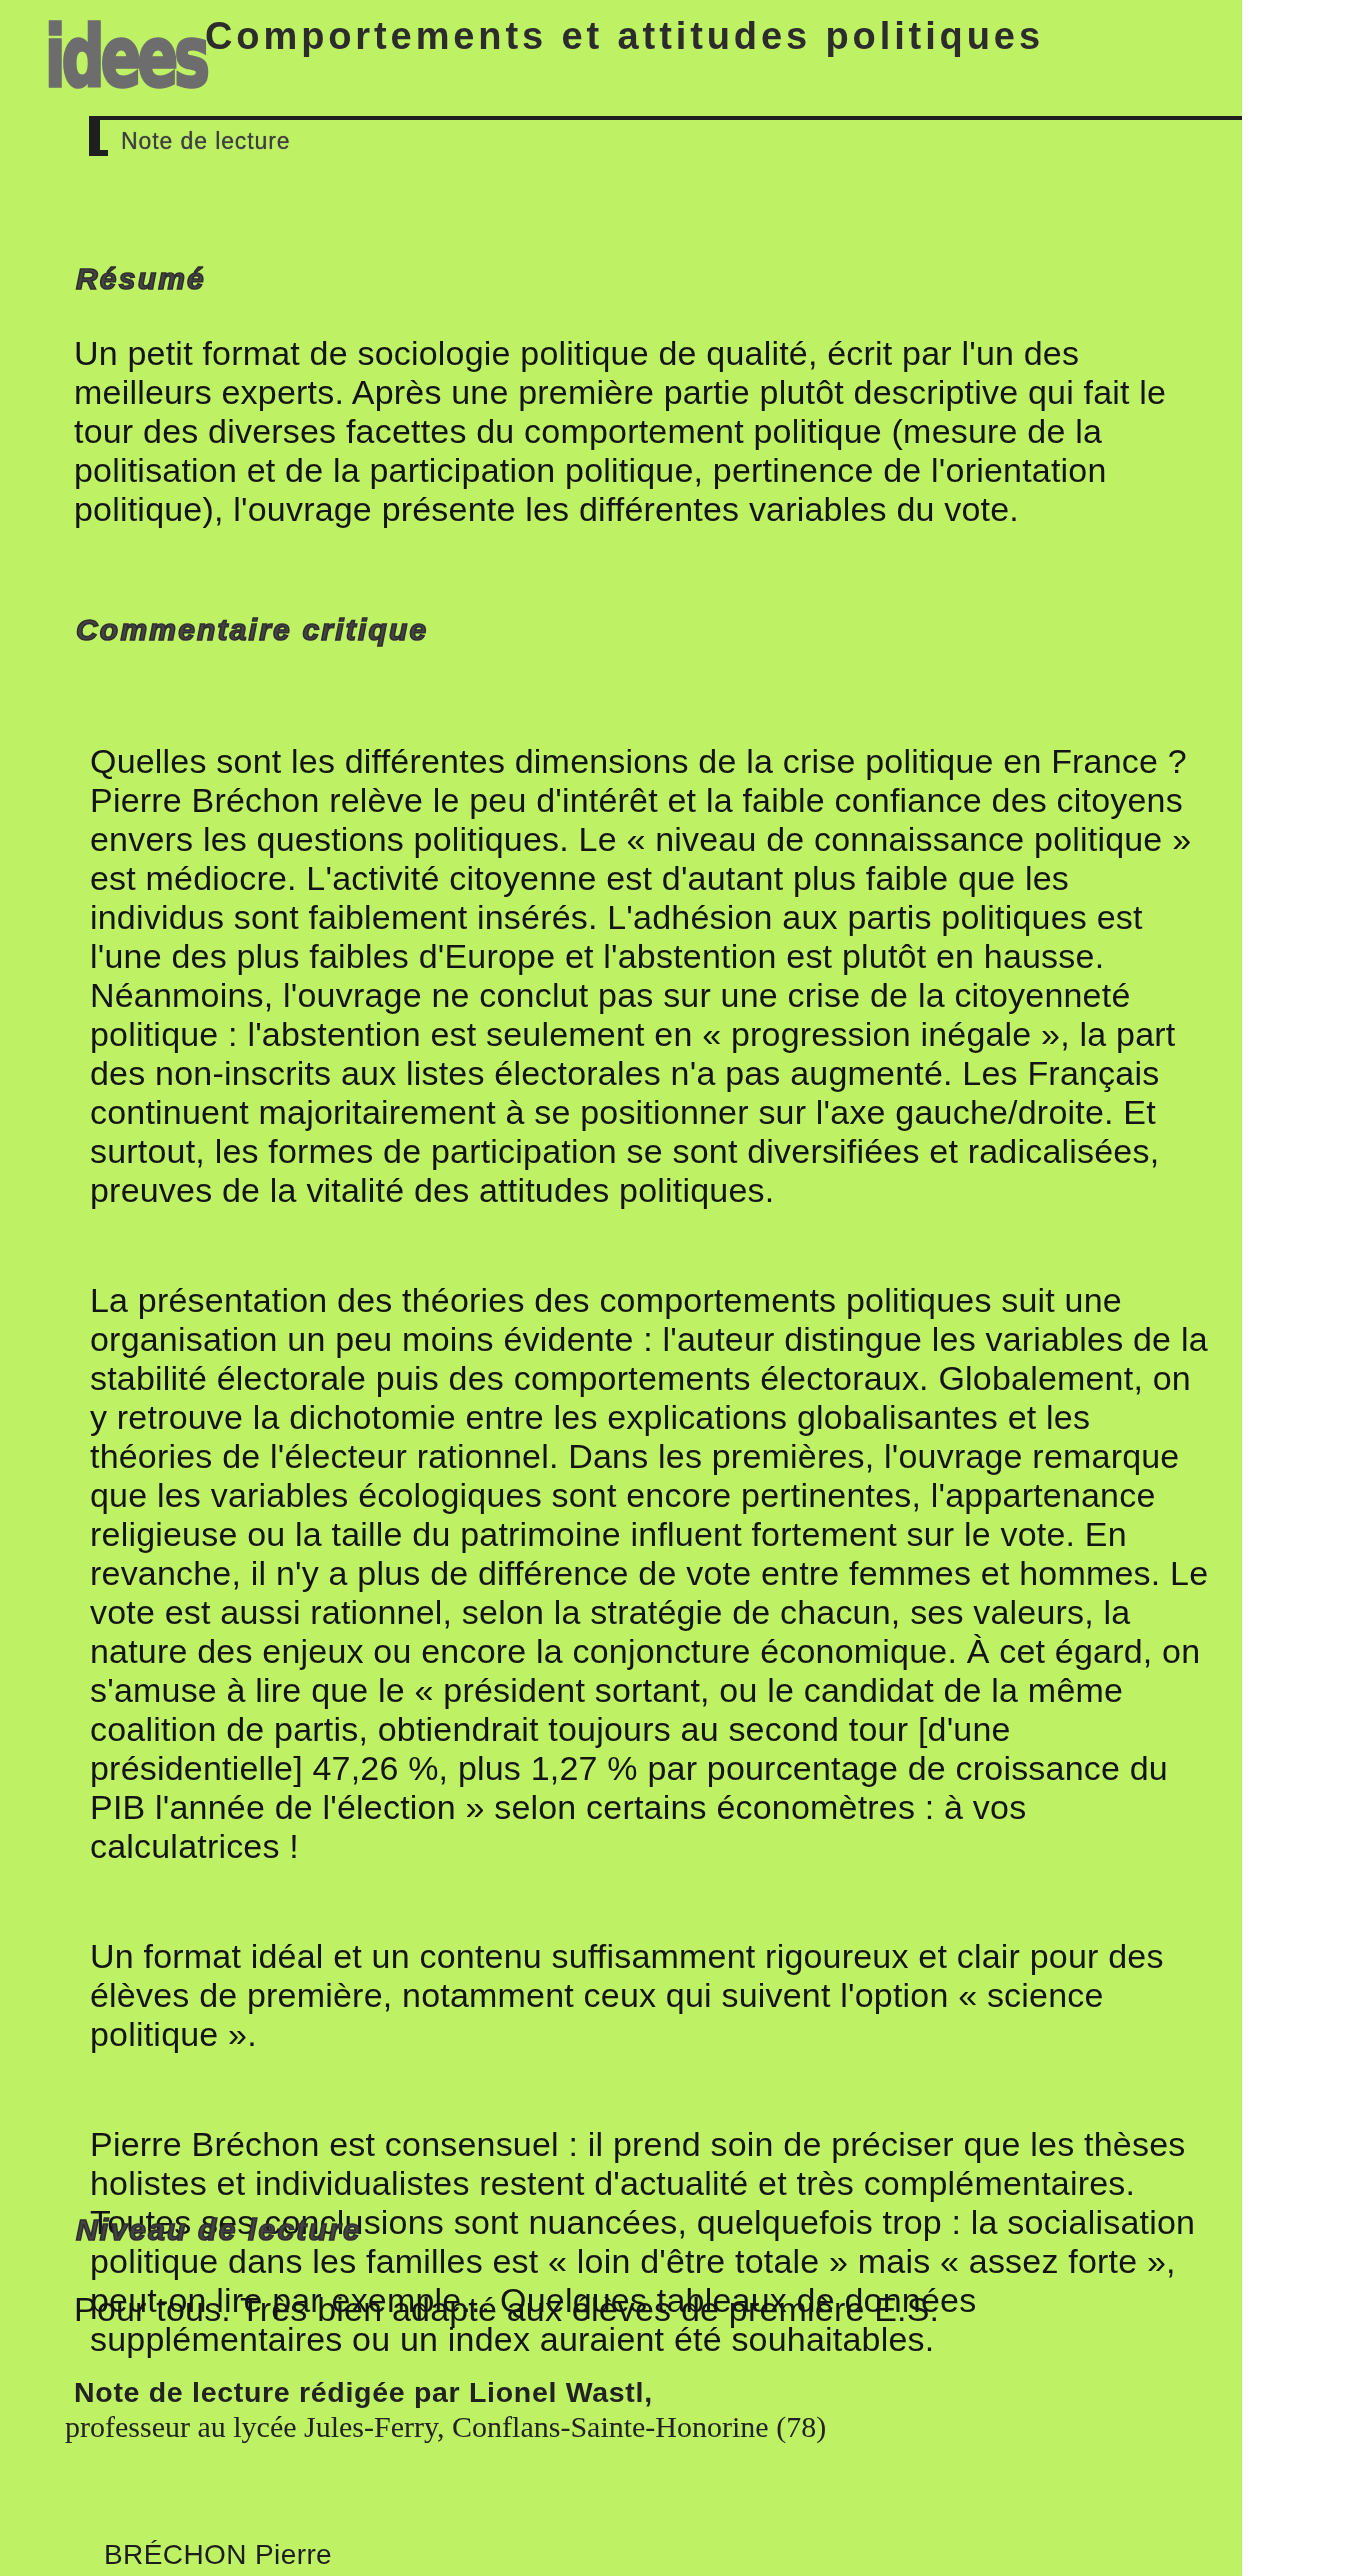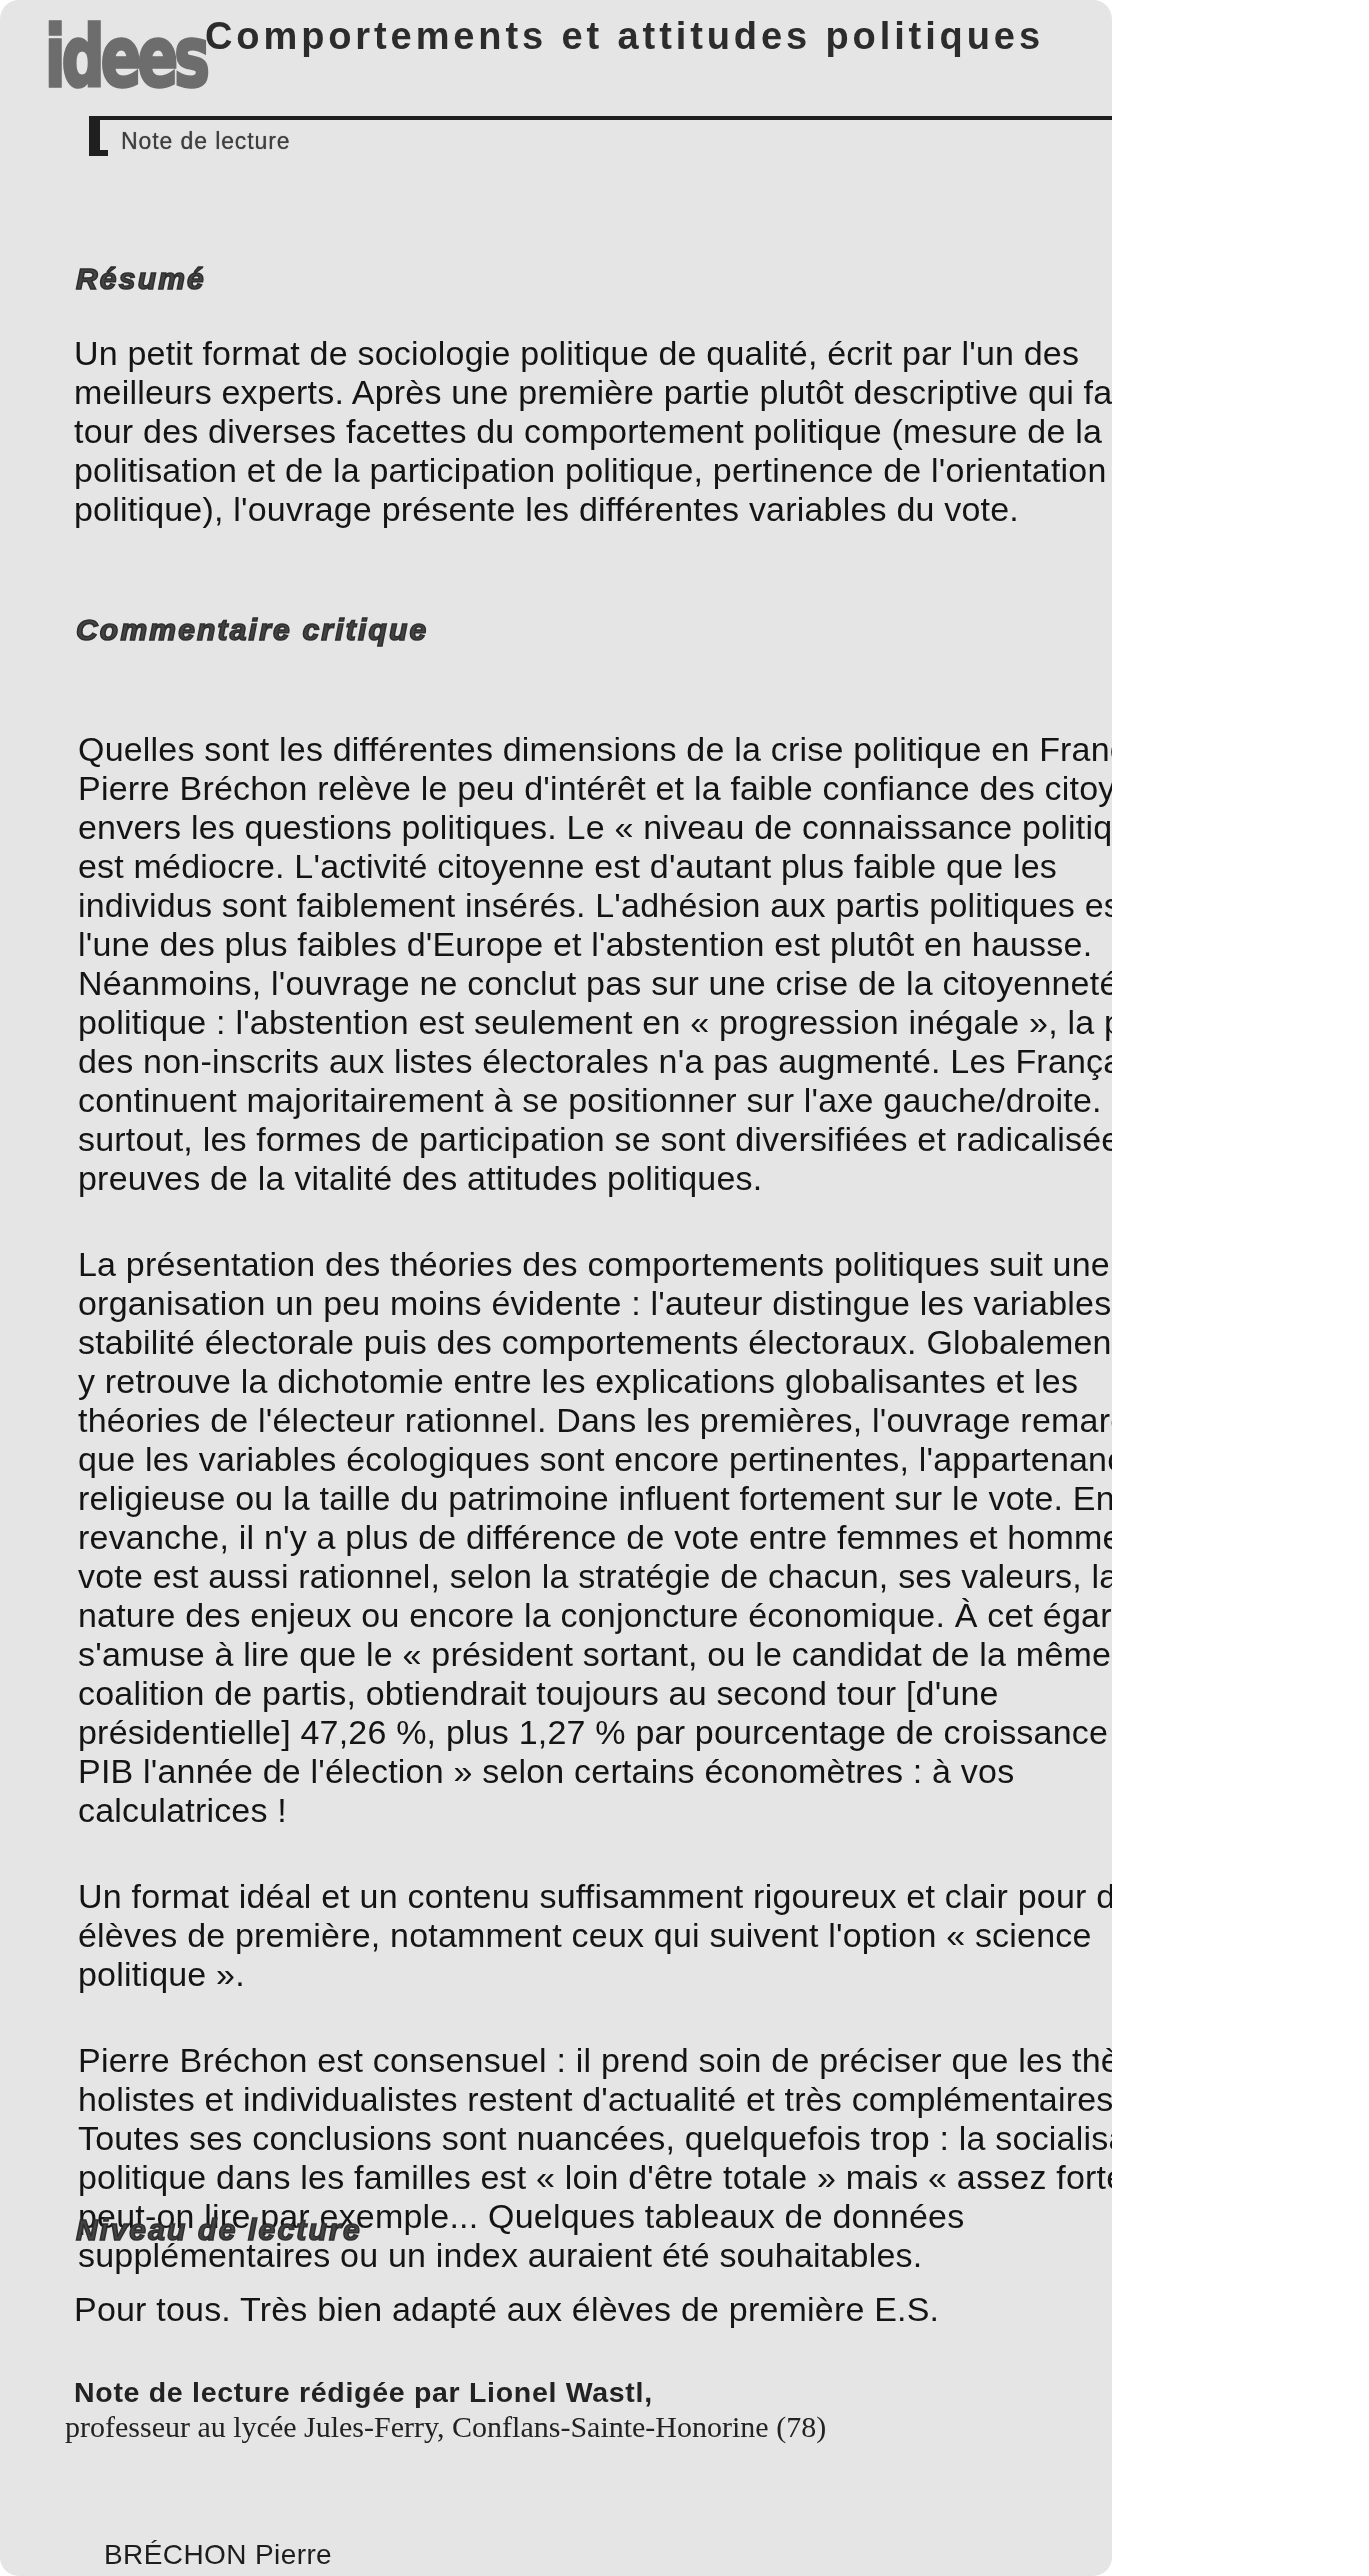--- a/index.html
+++ b/index.html
@@ -2,27 +2,26 @@
 <html style="font-size:14px"><head>
 <meta charset="utf-8">
 <style>
   html, body {
     margin: 0;
     padding: 0;
     background: #ffffff;
   }
   .page {
     position: relative;
-    width: 1112px;
+    width: 1242px;
     height: 2576px;
-    background: #e5e5e5;
+    background: #bef264;
     font-family: "Liberation Sans", sans-serif;
     color: #1b1b1b;
     overflow: hidden;
-    border-radius: 19px;
   }
 
   
   .logo {
     position: absolute;
     left: 45px;
     top: 15.6px;
     font-family: "DejaVu Sans", sans-serif;
     font-weight: 900;
     font-size: 83px;
@@ -110,21 +109,21 @@
     font-size: 34px;
     line-height: 39px;
     letter-spacing: 0.2px;
     color: #141414;
     white-space: pre-line;
   }
   .resume-body      { top: 334px; }
   .commentaire-body { top: 687px; }
   .niveau-body      { top: 2290px; }
   .commentaire-body p {
-    margin: 4px;
+    margin: 16px;
     padding: 0;
     white-space: pre-line;
   }
 
   
   .credit-bold {
     position: absolute;
     left: 74px;
     top: 2376px;
     font-weight: 700;

